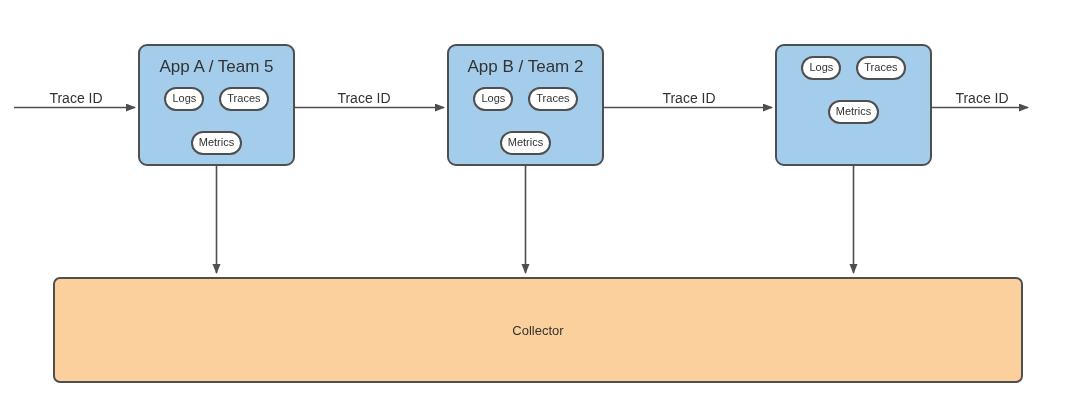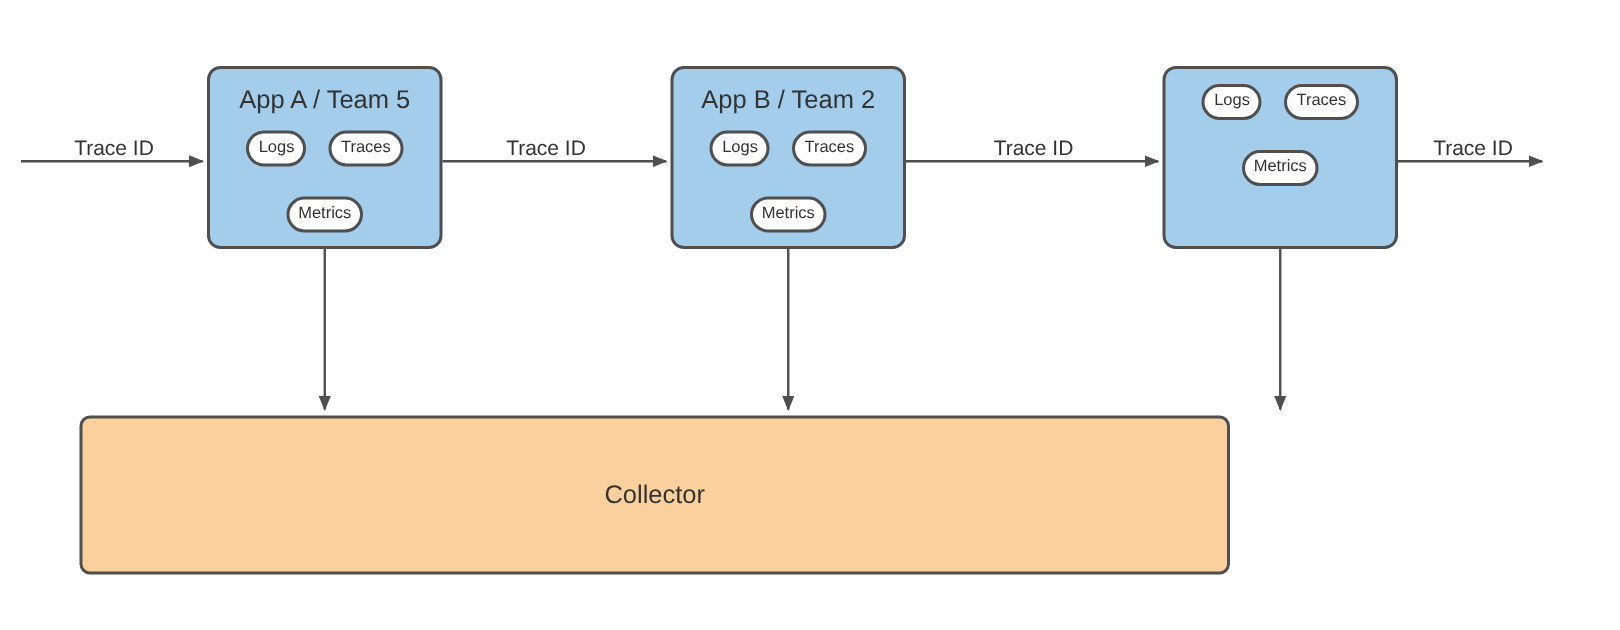--- a/index.html
+++ b/index.html
@@ -53,27 +53,27 @@
   .edge-label{
     position:absolute;
     top:90px;
     transform:translateX(-50%);
     font-size:14px;
     color:var(--text);
     white-space:nowrap;
   }
   .collector{
     position:absolute;
-    left:53px;top:277px;width:767px;height:106px;
+    left:53px;top:277px;width:970px;height:106px;
     box-sizing:border-box;
     background:var(--collector-fill);
     border:2px solid var(--stroke);
     border-radius:7px;
     display:flex;align-items:center;justify-content:center;
-    font-size:17px;
+    font-size:13px;
     color:var(--text);
   }
 </style>
 </head>
 <body>
 
 <div class="canvas">
 
   <svg class="edges" viewBox="0 0 1080 420">
     <defs>

